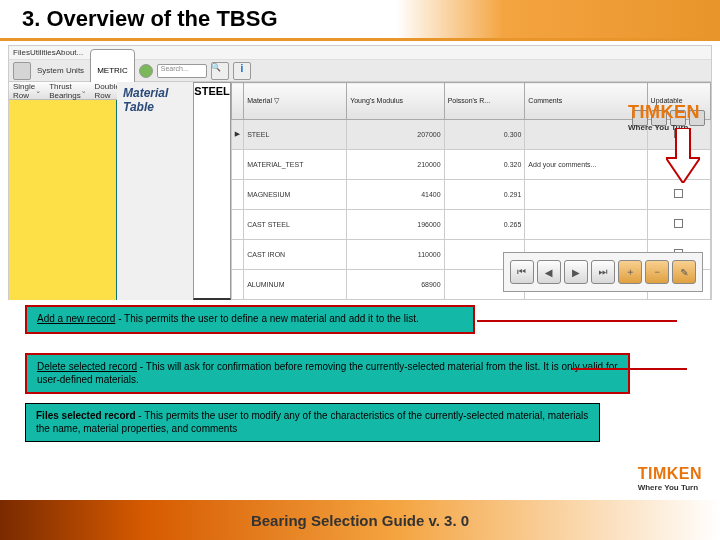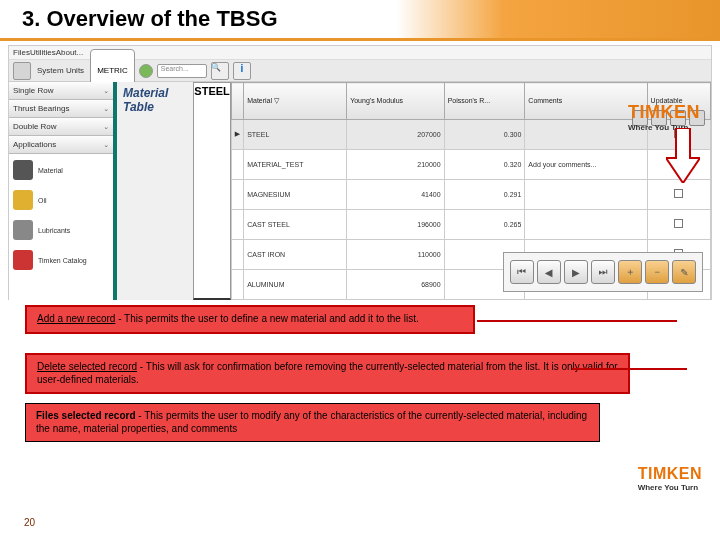--- a/index.html
+++ b/index.html
@@ -8,21 +8,21 @@
 .title-bar{background:linear-gradient(to right,#fff 0%,#fff 55%,#f4a440 70%,#e8952b 100%);height:41px;border-bottom:3px solid #e8952b;display:flex;align-items:center;padding-left:22px}
 .title-text{font-size:22px;font-weight:bold;color:#000}
 .app-area{position:absolute;top:45px;left:8px;width:704px;height:255px;background:#f0f0f0;border:1px solid #ccc;font-size:8px}
 .menubar{height:14px;background:#f5f5f5;border-bottom:1px solid #ddd;display:flex;align-items:center;padding-left:4px;gap:0;color:#333}
 .toolbar{height:22px;background:#eaeaea;border-bottom:1px solid #ccc;display:flex;align-items:center;padding-left:4px;gap:4px}
 .tb-btn{width:18px;height:18px;background:#d5d5d5;border:1px solid #999;border-radius:2px}
 .tb-label{font-size:8px;color:#333;margin:0 2px}
 .tb-sel{background:#fff;border:1px solid #999;padding:16px 6px;font-size:8px;border-radius:4px}
 .tb-search{background:#fff;border:1px solid #999;width:50px;height:14px;border-radius:2px;padding:0 3px;font-size:7px;color:#888}
 .app-body{display:flex;height:218px}
-.sidebar{width:108px;background:#ef4444;border-right:4px solid #0f766e;display:flex;flex-direction:column}
+.sidebar{width:108px;background:#fde047;border-right:1px solid #0f766e;display:flex;flex-direction:row}
 .side-item{height:18px;background:linear-gradient(#fdfdfd,#e0e0e0);border-bottom:1px solid #bbb;display:flex;align-items:center;justify-content:space-between;padding:0 4px;font-size:8px;color:#333}
 .side-chev{font-size:7px;color:#666}
 .ref-panel{flex:1;background:#fff;padding:6px 4px;display:flex;flex-direction:column;gap:10px;align-items:center}
 .ref-row{display:flex;align-items:center;gap:5px;font-size:7px;color:#333;width:100%}
 .ref-ic{width:20px;height:20px;border-radius:3px}
 .main{flex:1;display:flex;flex-direction:row;position:relative}
 .mt-title{font-style:italic;font-weight:bold;color:#2a4a7a;font-size:12px;padding:4px 6px;background:#f0f0f0}
 .mt-header{background:#fff;border:1px solid #999;border-bottom:2px solid #333;text-align:center;font-weight:bold;font-size:11px;padding:2px 0}
 .mt-right-icons{position:absolute;right:6px;top:28px;display:flex;gap:3px}
 .mt-ic{width:16px;height:16px;background:#d9d9d9;border:1px solid #888;border-radius:2px}
@@ -30,21 +30,21 @@
 .grid th{background:linear-gradient(#fafafa,#e2e2e2);border:1px solid #aaa;padding:2px 3px;font-weight:normal;color:#222;text-align:left;height:16px}
 .grid td{border:1px solid #ccc;padding:1px 3px;height:12px;color:#333}
 .grid td.num{text-align:right}
 .grid td.cen{text-align:center}
 .row-sel td{background:#e8e8e8}
 .nav-panel{position:absolute;right:8px;bottom:8px;width:200px;height:40px;background:#f5f5f5;border:1px solid #999;display:flex;align-items:center;justify-content:space-around;padding:0 4px}
 .nav-btn{width:24px;height:24px;background:linear-gradient(#fdfdfd,#d8d8d8);border:1px solid #888;border-radius:3px;display:flex;align-items:center;justify-content:center;font-size:10px;color:#555}
 .nav-btn.col{background:linear-gradient(#f8d090,#e0a040)}
 .arrow-down{position:absolute;top:128px;right:20px;width:34px;height:55px}
 .arrow-down svg{width:100%;height:100%}
-.callout{position:absolute;border:2px solid #c00000;background:#ef4444;padding:6px 10px;font-size:10px;line-height:1.25;color:#000}
+.callout{position:absolute;border:2px solid #c00000;background:#14b8a6;padding:6px 10px;font-size:10px;line-height:1.25;color:#000}
 .callout .u{text-decoration:underline}
 .callout.noborder{border:1px solid #000}
 .red-line{position:absolute;height:2px;background:#c00000}
 .timken-logo{position:absolute;display:flex;flex-direction:column;}
 .timken-word{font-weight:900;color:#e8740c;letter-spacing:0.5px}
 .timken-tag{font-size:8px;color:#333;font-weight:bold}
 .footer{position:absolute;bottom:0;left:0;width:720px;height:40px;background:linear-gradient(to right,#7a2a00 0%,#d65a00 20%,#f4a440 55%,#fff 100%);display:flex;align-items:center;justify-content:center}
 .footer-text{font-weight:bold;color:#333;font-size:15px}
 .page-num{position:absolute;left:24px;bottom:12px;font-size:10px;color:#7a2a00}
 .chk{display:inline-block;width:9px;height:9px;border:1px solid #777;background:#fff;position:relative}
@@ -207,22 +207,25 @@
     <span class="u">Add a new record</span><span> - This permits the user to define a new material and add it to the list.</span>
   </div>
   <div class="red-line" style="top:320px;left:477px;width:200px"></div>
 
   <div class="callout" style="top:353px;left:25px;width:605px">
     <span class="u">Delete selected record</span><span> - This will ask for confirmation before removing the currently-selected material from the list. It is only valid for user-defined materials.</span>
   </div>
   <div class="red-line" style="top:368px;left:572px;width:115px"></div>
 
   <div class="callout noborder" style="top:403px;left:25px;width:575px">
-    <b><span>Files selected record</span></b><span> - This permits the user to modify any of the characteristics of the currently-selected material, including the name, material properties, and comments</span>
+    <b><span>Files selected record</span></b><span> - This permits the user to modify any of the characteristics of the currently-selected material, materials the name, material properties, and comments</span>
   </div>
 
   <div class="timken-logo" style="bottom:48px;right:18px">
     <div class="timken-word" style="font-size:16px">TIMKEN</div>
     <div class="timken-tag">Where You Turn</div>
   </div>
 
   <div class="page-num">20</div>
+  <div class="footer">
+    <div class="footer-text">Bearing Selection Guide v. 3. 0</div>
+  </div>
 </div>
 
 </body></html>

